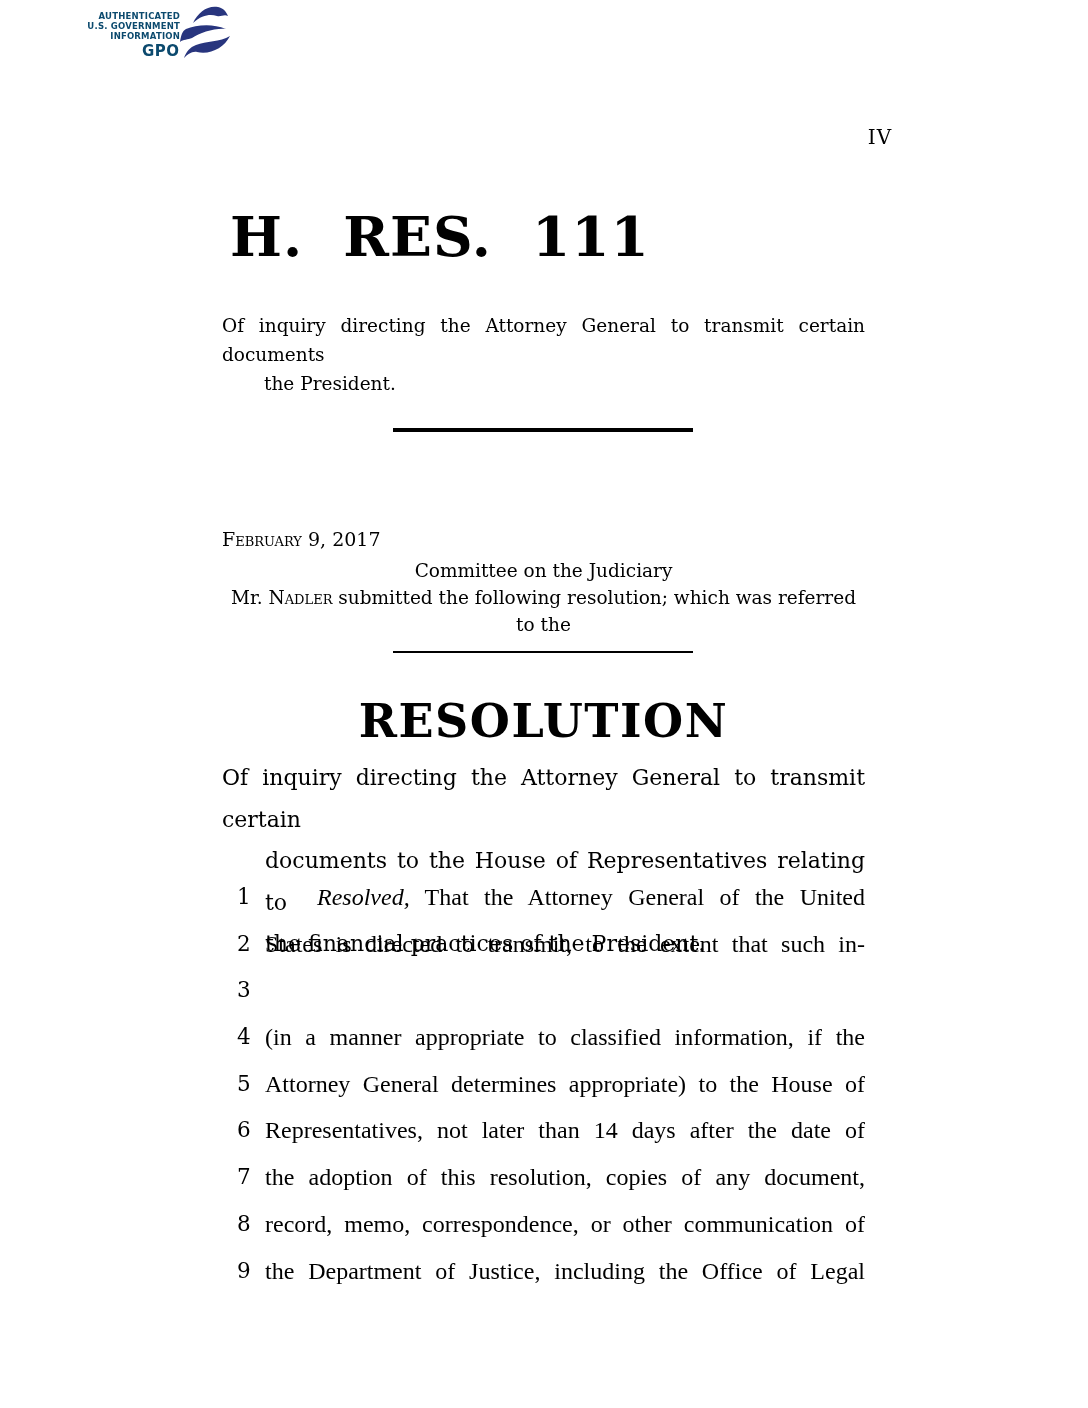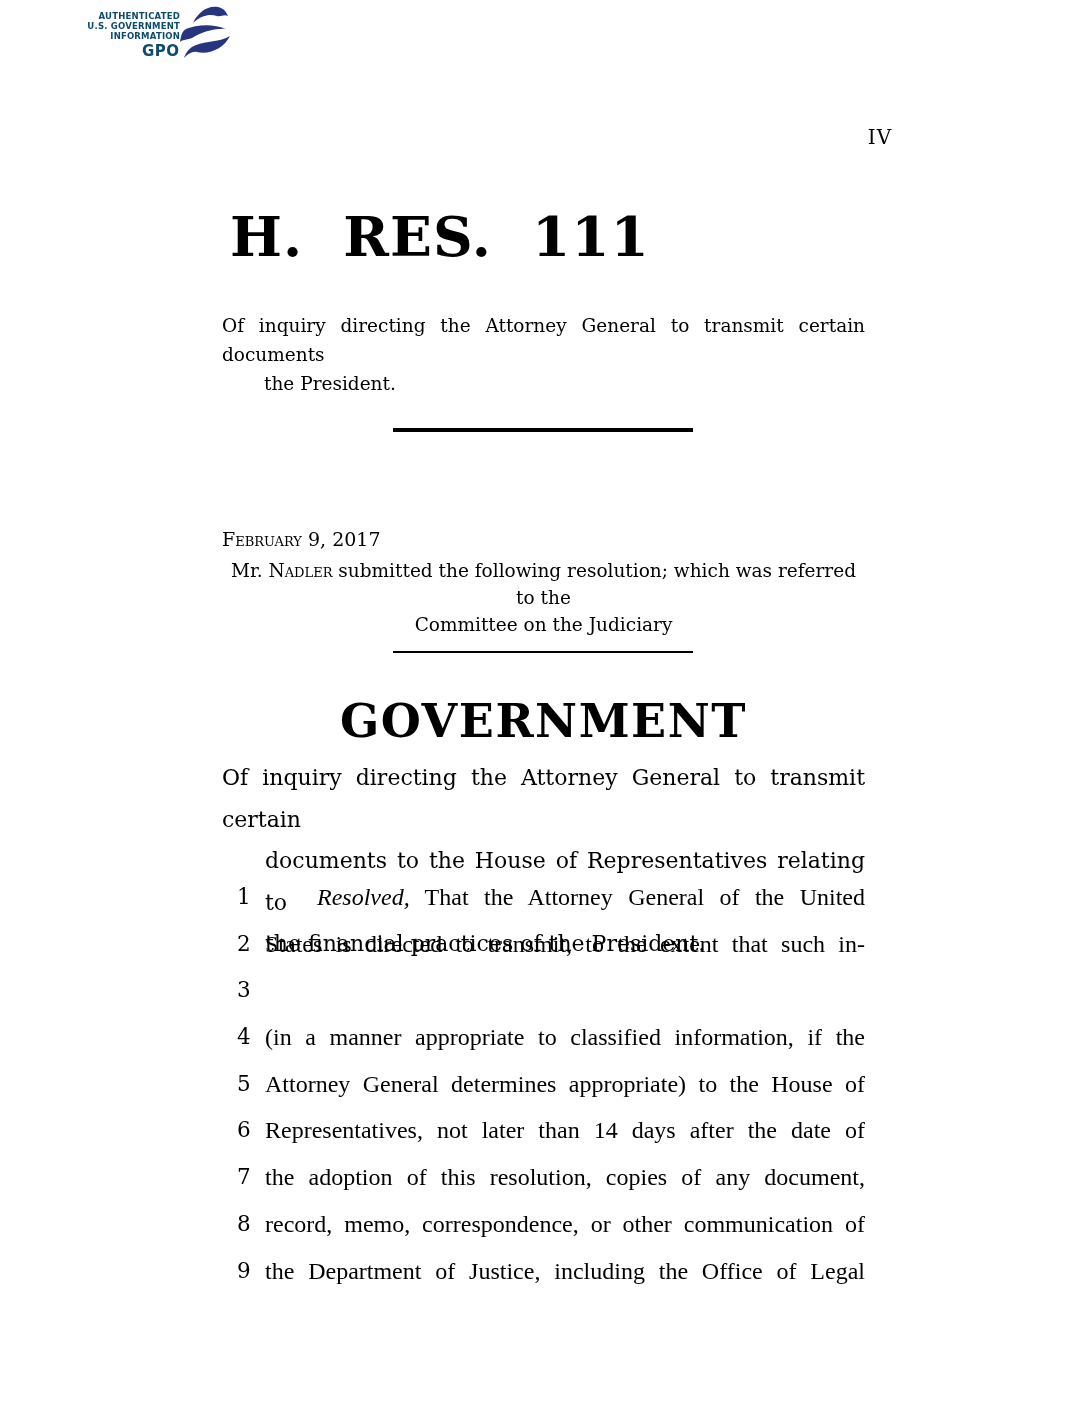--- a/index.html
+++ b/index.html
@@ -216,27 +216,27 @@
 
     <div class="top-preamble">
       <div class="pre-line justify-full">Of inquiry directing the Attorney General to transmit certain documents</div>
       <div class="pre-line indent">the President.</div>
     </div>
 
     <div class="rule rule-thick"></div>
 
     <div class="date smallcaps">February 9, 2017</div>
     <div class="action">
+      <div class="action-line">Committee on the Judiciary</div>
       <div class="action-line"><span>Mr. </span><span class="smallcaps">Nadler</span><span> submitted the following resolution; which was referred to the</span></div>
-      <div class="action-line">Committee on the Judiciary</div>
     </div>
 
     <div class="rule rule-thin"></div>
 
-    <div class="res-title">GOVERNMENT</div>
+    <div class="res-title">RESOLUTION</div>
     <div class="res-preamble">
       <div class="res-line justify-full">Of inquiry directing the Attorney General to transmit certain</div>
       <div class="res-line indent justify-full">documents to the House of Representatives relating to</div>
       <div class="res-line indent">the financial practices of the President.</div>
     </div>
 
     <div class="body-block">
       <div class="body-row">
         <span class="line-num">1</span>
         <div class="line-text first-indent justify-full"><span class="ital">Resolved,</span> <span>That the Attorney General of the United</span></div>

